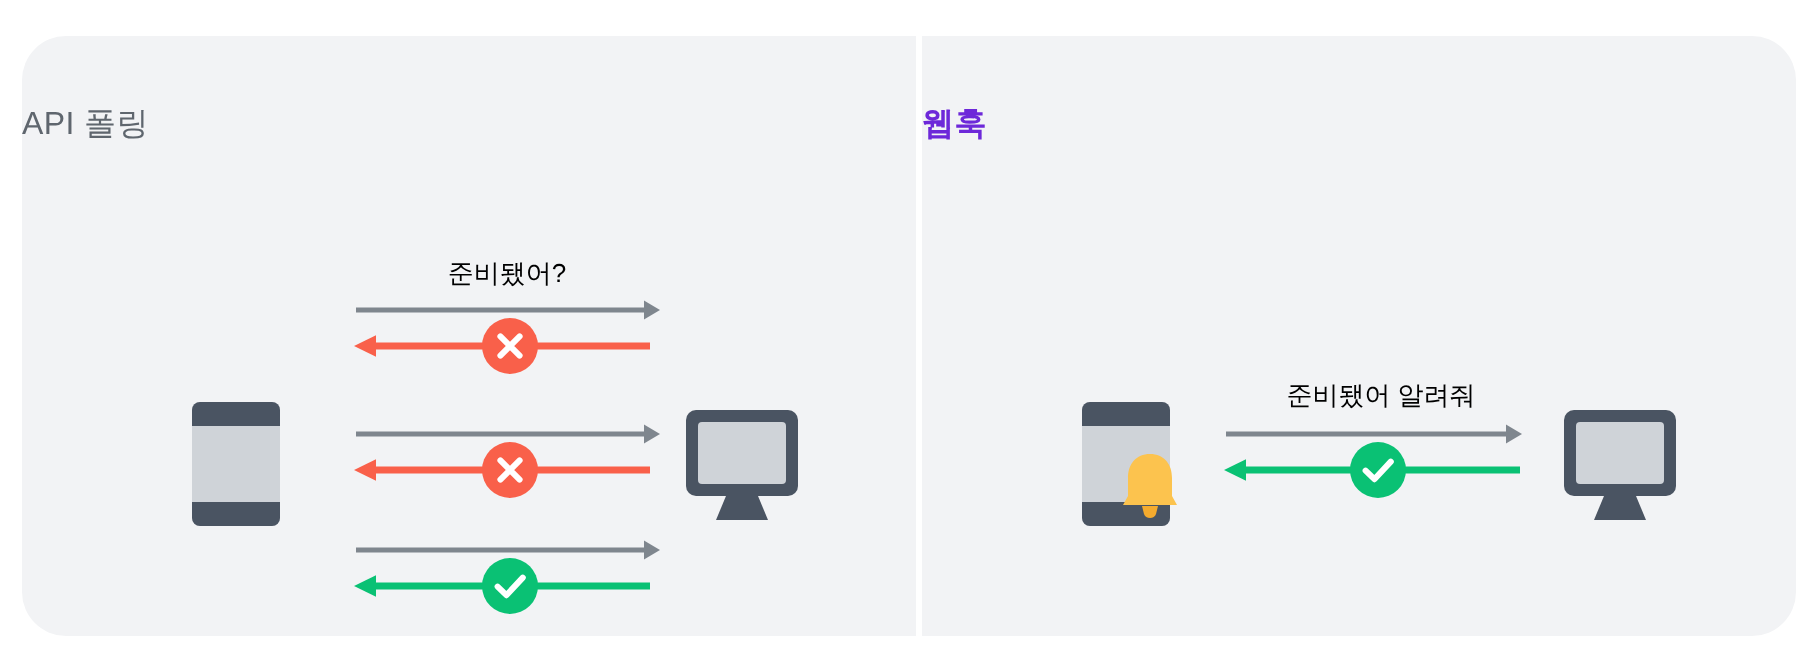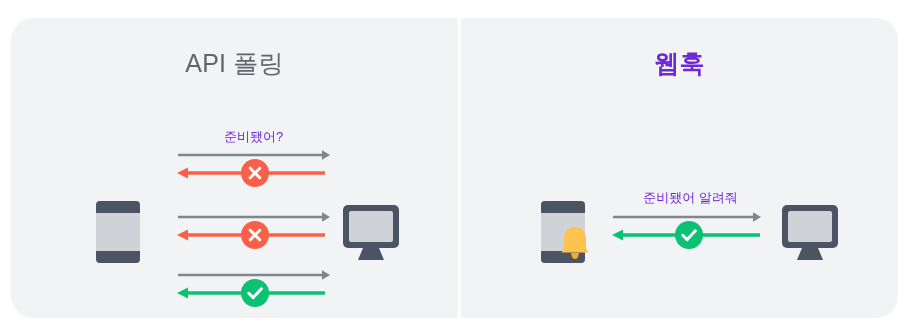--- a/index.html
+++ b/index.html
@@ -43,23 +43,22 @@
     height: 300px;
   }
   .panel-left  { left: 0px;   width: 447px; }
   .panel-right { left: 450px; width: 437px; }
 
   .panel-title {
     position: absolute;
     top: 31px;
     left: 0;
     width: 100%;
-    text-align: center;
     color: #5c636b;
-    font-size: 25px;
+    font-size: 16px;
     line-height: 28px;
     letter-spacing: 0.2px;
     white-space: nowrap;
   }
   .panel-title.bold { font-weight: 700; color: #6d28d9; }
   .panel-title.regular { font-weight: 400; color: #5f666e; }
 
   
   .phone {
     position: absolute;
@@ -83,21 +82,21 @@
   .monitor { position: absolute; width: 58px; height: 58px; }
 
   .bell { position: absolute; width: 34px; height: 36px; }
 
   
   .arrow { position: absolute; height: 14px; }
   .arrow svg { display: block; }
 
   .msg-label {
     position: absolute;
-    color: #6d28d9;
+    color: #000000;
     font-size: 13px;
     line-height: 16px;
     white-space: nowrap;
     text-align: center;
   }
 
   .badge {
     position: absolute;
     width: 28px;
     height: 28px;

